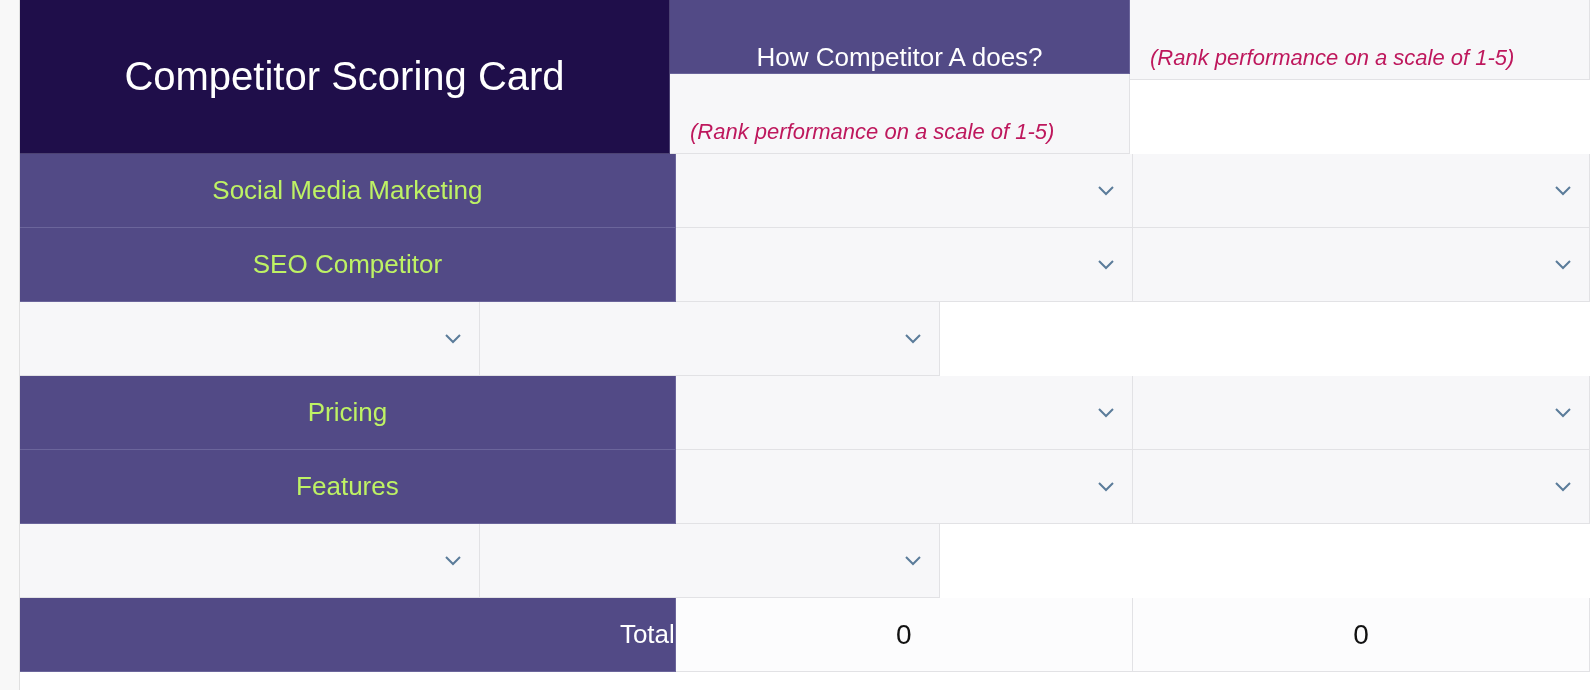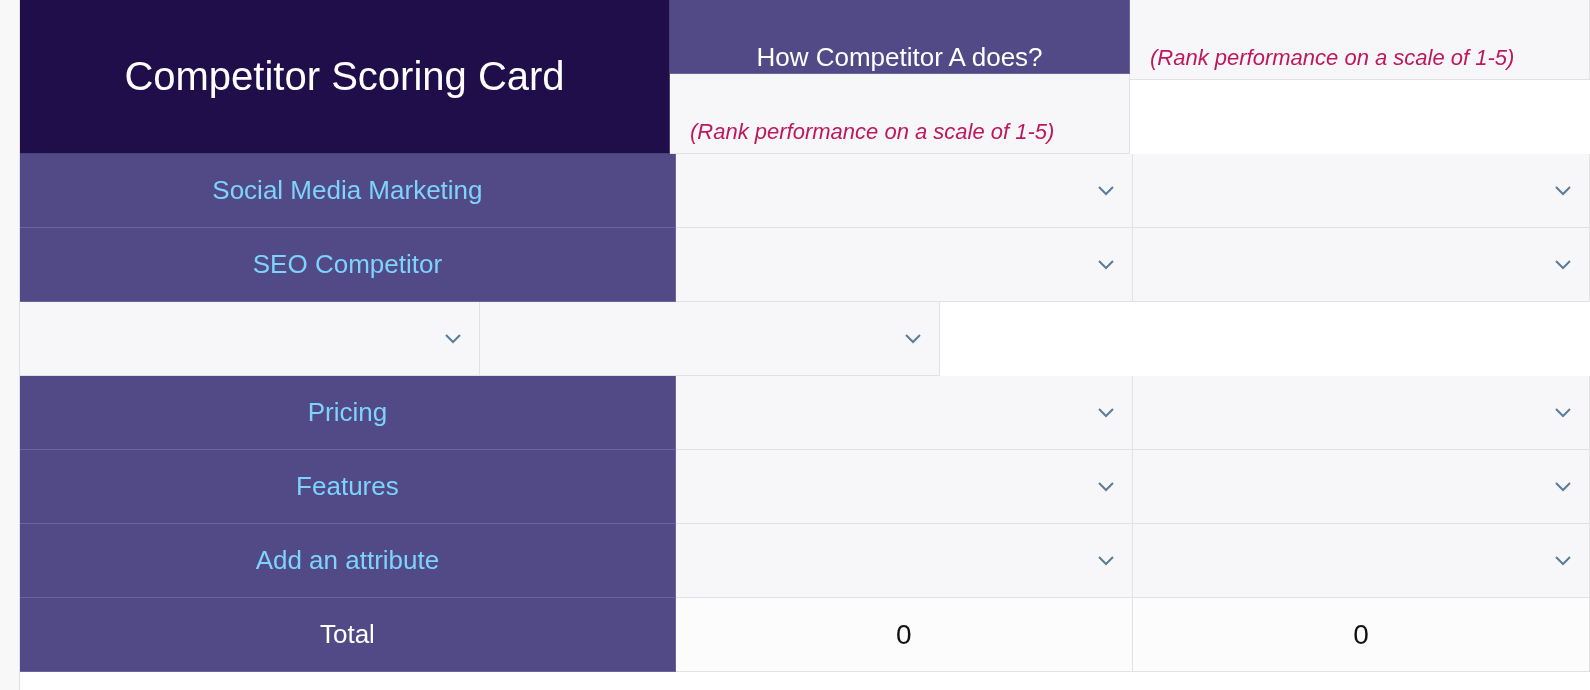--- a/index.html
+++ b/index.html
@@ -66,21 +66,21 @@
       padding-bottom: 8px;
       border-color: #e2e2e5;
       justify-content: flex-start;
       padding-left: 20px;
     }
 
     
     .attr-cell {
       height: 74px;
       background: #524a86;
-      color: #7dd3fc;
+      color: #bef264;
       font-size: 26px;
       border-color: #6b659b;
     }
     .score-cell {
       height: 74px;
       background: #f7f7f9;
       border-color: #e2e2e5;
     }
     .dropdown-arrow {
       position: absolute;
@@ -89,20 +89,21 @@
       transform: translateY(-50%);
     }
     .dropdown-arrow svg { width: 16px; height: 10px; display:block; }
 
     .total-label {
       height: 74px;
       background: #524a86;
       color: #fff;
       font-size: 26px;
       border-color: #6b659b;
+      justify-content: flex-end;
     }
     .total-val {
       height: 74px;
       background: #fcfcfd;
       color: #111;
       font-size: 28px;
       border-color: #e2e2e5;
     }
   </style>
 </head>
@@ -222,23 +223,20 @@
     <div class="cell col-b score-cell">
       <span class="dropdown-arrow">
         <svg viewBox="0 0 16 10">
             <path d="M1 1 L8 8 L15 1" fill="none" stroke="#5b7c9a" stroke-width="2"></path>
           </svg>
       </span>
     </div>
   </div>
 
   <div class="row">
-    <div class="cell col-label attr-cell">
-      <span>Add an attribute</span>
-    </div>
     <div class="cell col-a score-cell">
       <span class="dropdown-arrow">
         <svg viewBox="0 0 16 10">
             <path d="M1 1 L8 8 L15 1" fill="none" stroke="#5b7c9a" stroke-width="2"></path>
           </svg>
       </span>
     </div>
     <div class="cell col-b score-cell">
       <span class="dropdown-arrow">
         <svg viewBox="0 0 16 10">

